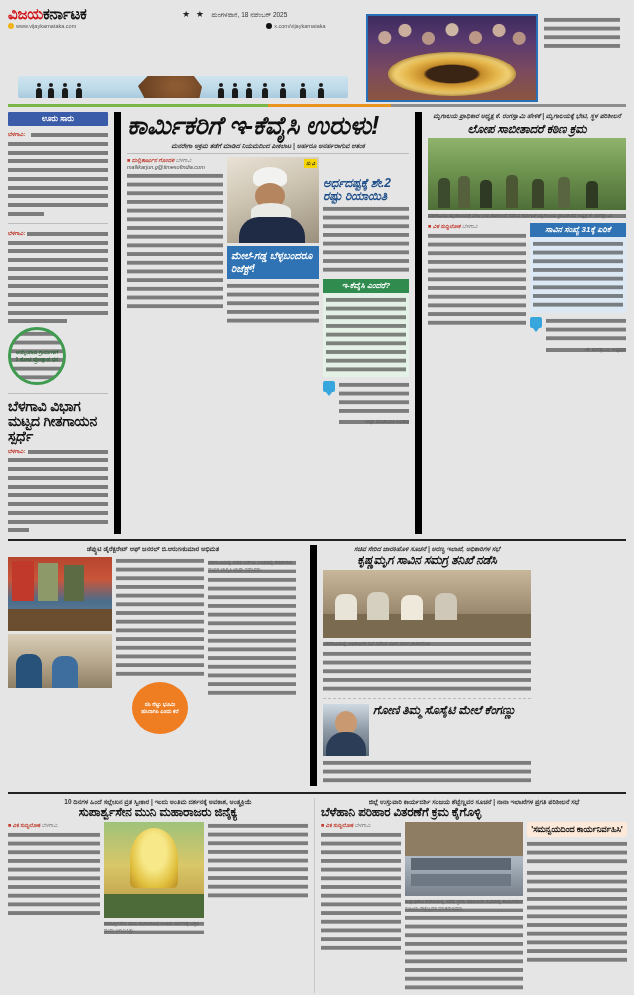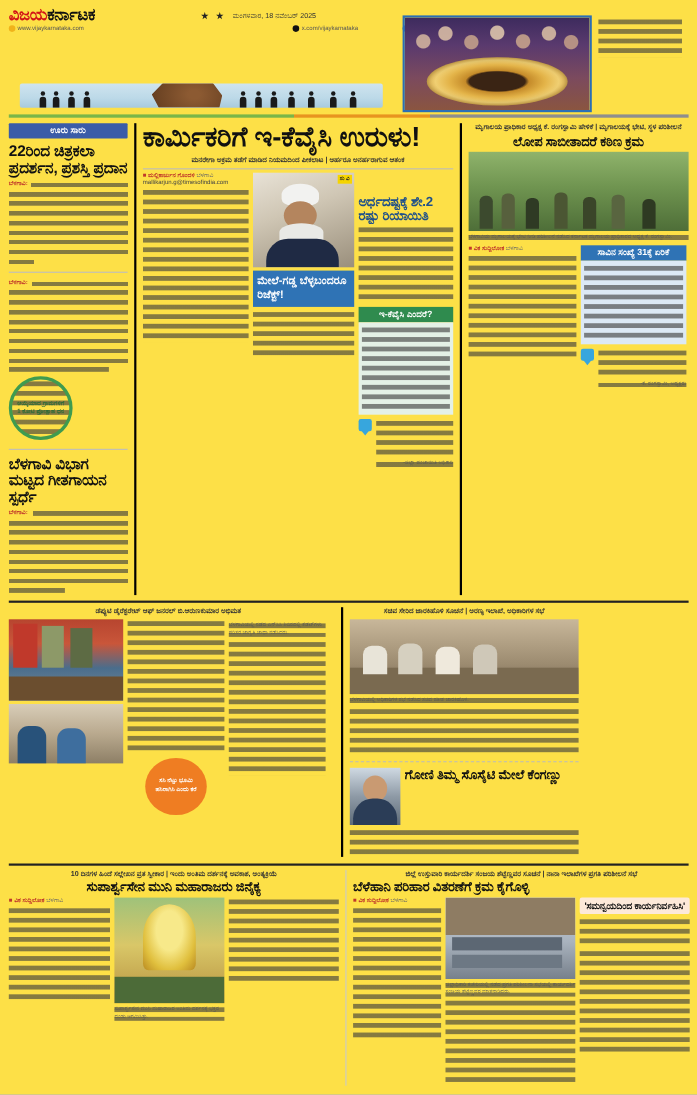--- a/index.html
+++ b/index.html
@@ -1,18 +1,18 @@
 <!DOCTYPE html>
 <html lang="kn"><head>
 <meta charset="utf-8">
 <title>Namma Belagavi</title>
 <style>
   html,body{margin:0;padding:0;background:#b8b8b8;}
   body{font-family:"Liberation Sans",sans-serif;}
-  .page{width:634px;height:995px;background:#fde047;position:relative;overflow:hidden;margin:0 auto;}
+  .page{width:634px;height:995px;background:#e5e5e5;position:relative;overflow:hidden;margin:0 auto;}
   .pad{padding:6px 8px 0 8px;}
 
   
   .masthead{position:relative;height:96px;}
   .vk{font-size:15px;font-weight:bold;letter-spacing:-.3px;line-height:1;}
   .vk .red{color:#d21317;}
   .vk .blk{color:#111;}
   .mh-top{display:flex;justify-content:space-between;align-items:flex-start;}
   .stars{color:#222;font-size:9px;letter-spacing:2px;margin-right:6px;}
   .dateline{font-size:6.5px;color:#333;white-space:nowrap;}
@@ -57,21 +57,21 @@
     background:radial-gradient(ellipse at 50% 50%,#3a2414 0 28%,#c58b2a 32%,#e3b348 48%,#f0cf72 62%,#d69b33 80%,#a9701f 100%);
     box-shadow:0 0 6px rgba(0,0,0,.35) inset;}
   .mh-caption{position:absolute;right:6px;top:10px;width:76px;font-size:5px;line-height:1.45;color:#444;}
   .rule-top{height:3px;background:linear-gradient(90deg,#7ab648 0 42%,#e8941f 42% 62%,#8e8e8e 62% 100%);margin:2px 8px 0 8px;}
 
   
   .grid{display:flex;gap:6px;padding:0 8px;}
   .col-left{width:112px;}
   .col-mid{width:290px;}
   .col-right{width:208px;}
-  .vline{border-left:2px solid #000000;}
+  .vline{border-left:7px solid #000000;font-style:italic;}
 
   
   .kicker{font-size:6.5px;color:#333;line-height:1.35;text-align:center;}
   .hl{font-weight:bold;color:#111;line-height:1.06;letter-spacing:-.2px;}
   .hl-xl{font-size:25px;}
   .hl-lg{font-size:12px;}
   .hl-md{font-size:14px;}
   .hl-sm{font-size:12px;}
   .byline{font-size:5.5px;color:#c0392b;font-weight:bold;}
   .byline .grey{color:#666;font-weight:normal;}
@@ -187,21 +187,20 @@
   </div>
 
   <div class="rule-top"></div>
 
   <div class="grid" style="margin-top:5px;">
 
     <div class="col-left">
       <div class="badge-blue">ಊರು ಸಾರು</div>
 
       <div style="margin-top:4px;">
-        <div class="hl hl-md">22ರಿಂದ ಚಿತ್ರಕಲಾ ಪ್ರದರ್ಶನ, ಪ್ರಶಸ್ತಿ ಪ್ರದಾನ</div>
         <div class="body" style="margin-top:3px;">
           <span class="byline">ಬೆಳಗಾವಿ:</span>
           <span class="blur">ನಗರದ ಚಿತ್ರಕಲಾ ಸಂಸ್ಥೆಯ ವತಿಯಿಂದ ನವೆಂಬರ್ 22ರಿಂದ ಮೂರು ದಿನಗಳ ಕಾಲ ಚಿತ್ರಕಲಾ ಪ್ರದರ್ಶನ ಮತ್ತು ಪ್ರಶಸ್ತಿ ಪ್ರದಾನ ಸಮಾರಂಭ ಹಮ್ಮಿಕೊಳ್ಳಲಾಗಿದೆ. ರಾಜ್ಯದ ವಿವಿಧ ಭಾಗಗಳಿಂದ ಆಗಮಿಸುವ ಕಲಾವಿದರ ಕಲಾಕೃತಿಗಳು ಪ್ರದರ್ಶನದಲ್ಲಿ ಸ್ಥಾನ ಪಡೆಯಲಿವೆ. ಹಿರಿಯ ಕಲಾವಿದರಿಗೆ ಈ ಸಂದರ್ಭದಲ್ಲಿ ಗೌರವ ಸಲ್ಲಿಸಲಾಗುವುದು ಎಂದು ಸಂಘಟಕರು ಮಾಹಿತಿ ನೀಡಿದ್ದಾರೆ. ಪ್ರದರ್ಶನ ಪ್ರತಿದಿನ ಬೆಳಗ್ಗೆ 10ರಿಂದ ಸಂಜೆ 6ರವರೆಗೆ ತೆರೆದಿರುತ್ತದೆ ಹಾಗೂ ಸಾರ್ವಜನಿಕರಿಗೆ ಉಚಿತ ಪ್ರವೇಶ ಕಲ್ಪಿಸಲಾಗಿದೆ.</span>
         </div>
       </div>
 
       <div class="divider"></div>
 
       <div>
         <div class="body" style="margin-top:3px;">
@@ -340,20 +339,21 @@
         </div>
         <div style="width:88px;">
           <div class="cap blur">ಬೆಳಗಾವಿಯಲ್ಲಿ ನಡೆದ ಎನ್‌ಸಿಸಿ ಶಿಬಿರದಲ್ಲಿ ಕೆಡೆಟ್‌ಗಳು ಪರಿಸರ ಜಾಗೃತಿ ಜಾಥಾ ನಡೆಸಿದರು.</div>
           <div class="body blur" style="margin-top:3px;">ಪರಿಸರ ಸಂರಕ್ಷಣೆಯೇ ಎನ್‌ಸಿಸಿಯ ಮೂಲ ಧ್ಯೇಯವಾಗಿದ್ದು, ಕೆಡೆಟ್‌ಗಳು ಸಮಾಜದಲ್ಲಿ ಜಾಗೃತಿ ಮೂಡಿಸಬೇಕು ಎಂದು ಡೆಪ್ಯುಟಿ ಡೈರೆಕ್ಟರೇಟ್ ಆಫ್ ಜನರಲ್ ಬಿ. ಆರುಣಕುಮಾರ ಹೇಳಿದರು. ನಗರದಲ್ಲಿ ಆಯೋಜಿಸಿದ್ದ ವಾರ್ಷಿಕ ತರಬೇತಿ ಶಿಬಿರದ ಸಮಾರೋಪ ಸಮಾರಂಭದಲ್ಲಿ ಅವರು ಮಾತನಾಡಿದರು. ದೇಶದ ಯುವ ಜನತೆ ಶಿಸ್ತು, ಸಂಯಮ ಹಾಗೂ ಸೇವಾ ಮನೋಭಾವ ಬೆಳೆಸಿಕೊಳ್ಳಬೇಕು. ಪ್ರತಿಯೊಬ್ಬ ಕೆಡೆಟ್ ಕನಿಷ್ಠ ಒಂದು ಸಸಿ ನೆಟ್ಟು ಅದನ್ನು ಪೋಷಿಸುವ ಜವಾಬ್ದಾರಿ ಹೊರಬೇಕು ಎಂದು ಕರೆ ನೀಡಿದರು. ಶಿಬಿರದಲ್ಲಿ ವಿವಿಧ ಶಾಲಾ ಕಾಲೇಜುಗಳ ನೂರಾರು ಕೆಡೆಟ್‌ಗಳು ಭಾಗವಹಿಸಿದ್ದರು. ಸಾಂಸ್ಕೃತಿಕ ಕಾರ್ಯಕ್ರಮಗಳು ಗಮನ ಸೆಳೆದವು.</div>
         </div>
       </div>
     </div>
 
     <div class="col-right vline" style="padding-left:6px;margin-left:6px;">
       <div class="kicker" style="font-weight:bold;">ಸಚಿವ ಸೇರಿದ ಜಾರಕಿಹೊಳಿ ಸೂಚನೆ | ಅರಣ್ಯ ಇಲಾಖೆ, ಅಧಿಕಾರಿಗಳ ಸಭೆ</div>
+      <div class="hl hl-lg" style="text-align:center;">ಕೃಷ್ಣಮೃಗ ಸಾವಿನ ಸಮಗ್ರ ತನಿಖೆ ನಡೆಸಿ</div>
 
       <div class="ph p6" style="height:68px;margin-top:3px;">
         <div style="position:absolute;left:0;bottom:0;width:100%;height:24px;background:#7a6a50;"></div>
         <div style="position:absolute;left:12px;bottom:18px;width:22px;height:26px;background:#e8e4d8;border-radius:8px 8px 0 0;"></div>
         <div style="position:absolute;left:44px;bottom:18px;width:22px;height:28px;background:#d6d0c0;border-radius:8px 8px 0 0;"></div>
         <div style="position:absolute;left:78px;bottom:18px;width:22px;height:25px;background:#efe9dc;border-radius:8px 8px 0 0;"></div>
         <div style="position:absolute;left:112px;bottom:18px;width:22px;height:27px;background:#cfc8b8;border-radius:8px 8px 0 0;"></div>
       </div>
       <div class="cap blur">ಬೆಳಗಾವಿಯಲ್ಲಿ ಅಧಿಕಾರಿಗಳ ಸಭೆ ನಡೆಸಿದ ಸಚಿವ ಸತೀಶ ಜಾರಕಿಹೊಳಿ.</div>
 

